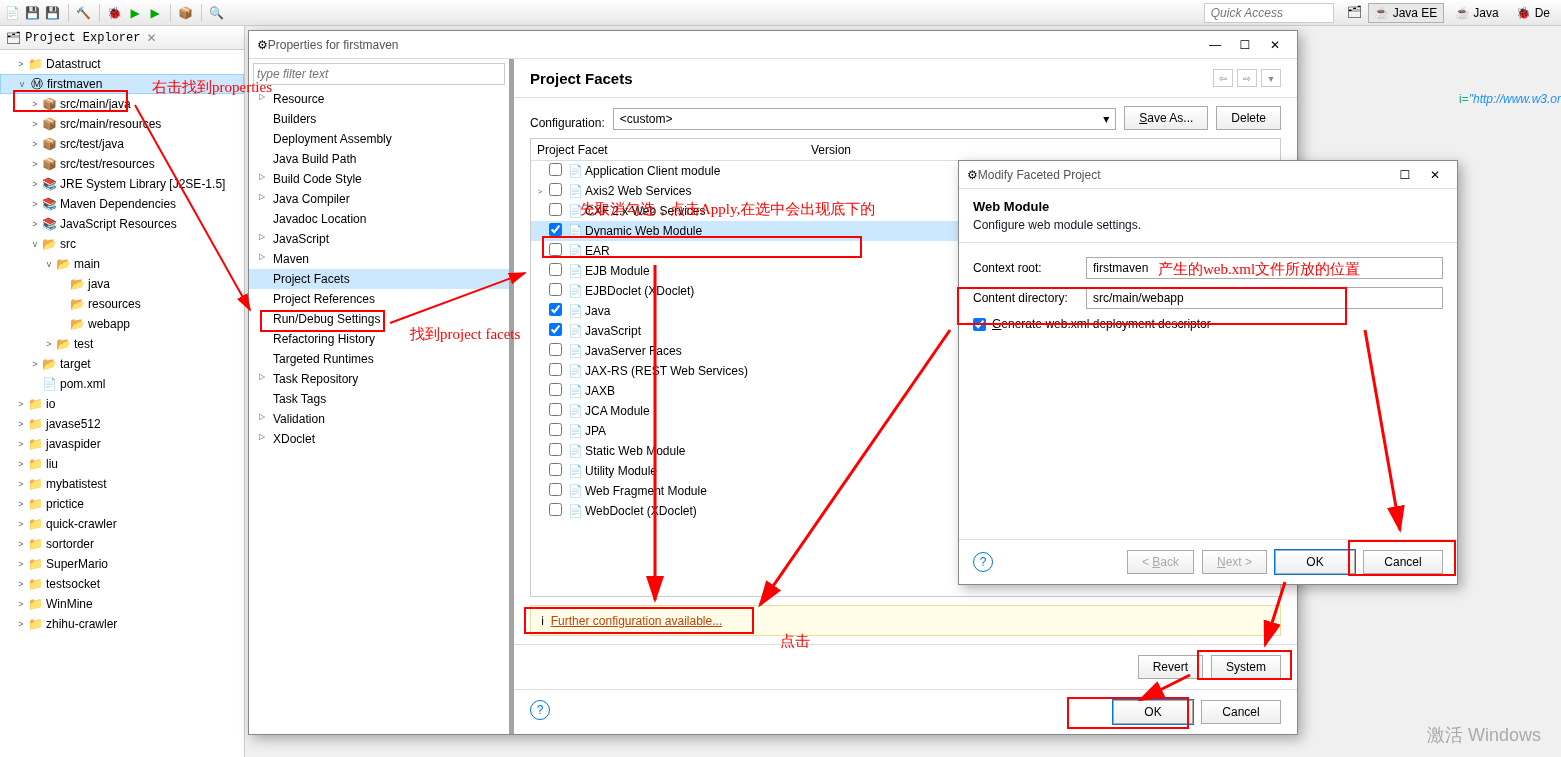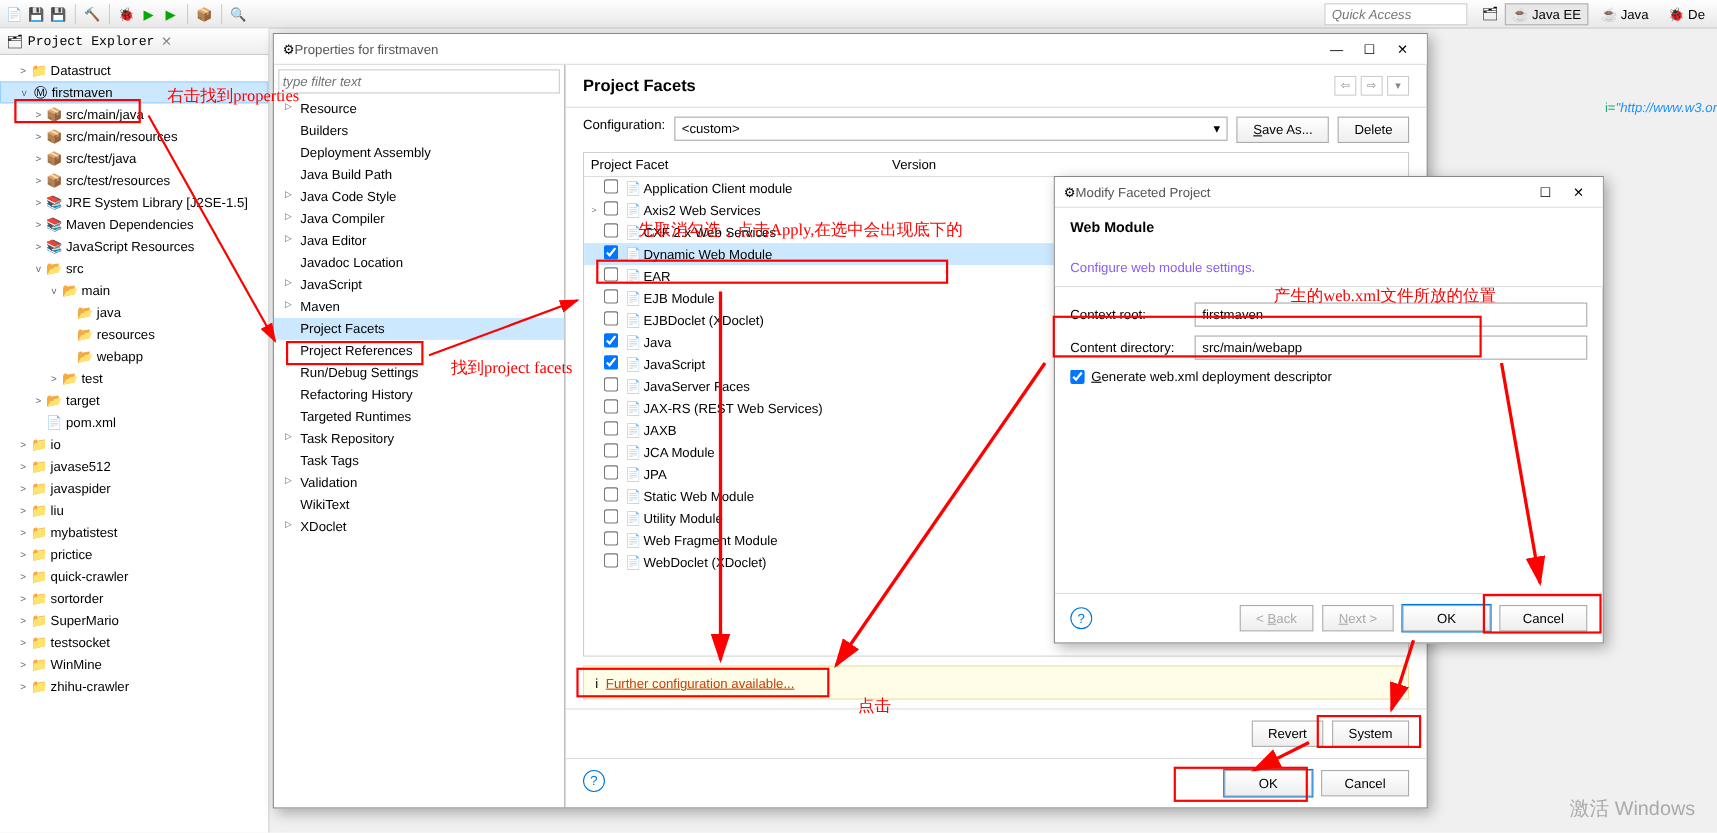--- a/index.html
+++ b/index.html
@@ -28,34 +28,34 @@
     .indent-4 { padding-left: 56px; }
     
     .dialog { position: absolute; background: #fff; border: 1px solid #888; box-shadow: 4px 4px 12px rgba(0,0,0,0.3); }
     .dlg-titlebar { height: 28px; background: #fff; border-bottom: 1px solid #ddd; display: flex; align-items: center; padding: 0 8px; }
     .dlg-title { flex: 1; color: #555; }
     .dlg-btns { display: flex; gap: 2px; }
     .dlg-win-btn { width: 28px; height: 20px; display: flex; align-items: center; justify-content: center; cursor: pointer; }
     
     .props-dialog { left: 248px; top: 30px; width: 1050px; height: 705px; }
     .props-body { display: flex; height: calc(100% - 28px); }
-    .props-nav { width: 265px; border-right: 1px solid #a3a3a3; }
+    .props-nav { width: 265px; border-right: 5px solid #a3a3a3; }
     .filter-input { width: calc(100% - 8px); margin: 4px; padding: 3px; border: 1px solid #ccc; font-style: italic; color: #999; }
     .nav-list { }
     .nav-item { padding: 3px 6px 3px 24px; cursor: pointer; }
     .nav-item.expandable::before { content: "▷"; position: absolute; margin-left: -14px; font-size: 8px; color: #666; }
     .nav-item.selected { background: #cce8ff; }
     
     .props-main { flex: 1; display: flex; flex-direction: column; }
     .props-header { padding: 10px 16px; border-bottom: 1px solid #ddd; display: flex; align-items: center; }
     .props-header h2 { font-size: 15px; font-weight: 600; flex: 1; }
     .nav-arrows { display: flex; gap: 4px; }
     .nav-arrow { width: 20px; height: 18px; border: 1px solid #ccc; cursor: pointer; display: flex; align-items: center; justify-content: center; color: #888; font-size: 10px; }
     
-    .config-row { display: flex; align-items: flex-start; padding: 8px 16px; gap: 8px; }
+    .config-row { display: flex; align-items: flex-end; padding: 8px 16px; gap: 8px; }
     .config-combo { flex: 1; height: 22px; border: 1px solid #aaa; padding: 0 6px; display: flex; align-items: center; background: #fff; }
     .btn { padding: 4px 14px; border: 1px solid #aaa; background: linear-gradient(#fff, #eee); cursor: pointer; }
     .btn u { text-decoration: underline; }
     
     .facets-area { flex: 1; display: flex; padding: 0 16px; gap: 8px; overflow: hidden; }
     .facets-table { flex: 1; border: 1px solid #ccc; overflow: auto; }
     .ft-header { display: flex; background: #fff; border-bottom: 1px solid #ddd; height: 22px; align-items: center; font-weight: normal; }
     .ft-col1 { width: 280px; padding-left: 6px; }
     .ft-col2 { width: 80px; }
     .ft-row { display: flex; align-items: center; height: 20px; }
@@ -69,21 +69,21 @@
     
     .further-config { margin: 8px 16px; padding: 6px 10px; background: #fffde7; border: 1px solid #e8e0a0; }
     .further-config a { color: #c2410c; text-decoration: underline; cursor: pointer; }
     
     .button-bar { padding: 10px 16px; display: flex; justify-content: flex-end; gap: 8px; border-top: 1px solid #ddd; }
     .btn.highlighted { outline: 1px solid #0078d7; }
     
     .modify-dialog { left: 958px; top: 160px; width: 500px; height: 425px; z-index: 10; }
     .modify-header { padding: 10px 14px; background: #fff; border-bottom: 1px solid #ddd; }
     .modify-header h3 { font-size: 13px; font-weight: bold; }
-    .modify-header p { color: #8b5cf6; margin-top: 22px; }
+    .modify-header p { color: #0f172a; margin-top: 4px; }
     .modify-body { padding: 14px; }
     .form-row { display: flex; align-items: center; margin-bottom: 8px; gap: 8px; justify-content: space-between; }
     .form-label { width: 105px; }
     .form-input { flex: 1; padding: 3px 6px; border: 1px solid #aaa; }
     .form-chk-row { display: flex; align-items: center; gap: 6px; margin-top: 8px; }
     .modify-footer { position: absolute; bottom: 0; left: 0; right: 0; padding: 10px 14px; display: flex; align-items: center; gap: 8px; border-top: 1px solid #ddd; }
     .help-icon { width: 20px; height: 20px; border: 1px solid #0078d7; border-radius: 50%; display: flex; align-items: center; justify-content: center; color: #0078d7; cursor: pointer; }
     
     .annotation { position: absolute; color: #ff0000; font-size: 15px; font-family: SimSun, serif; pointer-events: none; z-index: 100; }
     .red-box { position: absolute; border: 2px solid #ff0000; pointer-events: none; z-index: 99; }
@@ -295,35 +295,33 @@
     </div>
   </div>
   <div class="props-body">
     <div class="props-nav">
       <input class="filter-input" placeholder="type filter text" style="">
       <div class="nav-list" id="nav-list">
           <div class="nav-item expandable">Resource</div>
           <div class="nav-item">Builders</div>
           <div class="nav-item">Deployment Assembly</div>
           <div class="nav-item">Java Build Path</div>
-          <div class="nav-item expandable">Java Code Style</div>
+          <div class="nav-item expandable">Build Code Style</div>
           <div class="nav-item expandable">Java Compiler</div>
-          <div class="nav-item expandable">Java Editor</div>
           <div class="nav-item">Javadoc Location</div>
           <div class="nav-item expandable">JavaScript</div>
           <div class="nav-item expandable">Maven</div>
           <div class="nav-item selected">Project Facets</div>
           <div class="nav-item">Project References</div>
           <div class="nav-item">Run/Debug Settings</div>
           <div class="nav-item">Refactoring History</div>
           <div class="nav-item">Targeted Runtimes</div>
           <div class="nav-item expandable">Task Repository</div>
           <div class="nav-item">Task Tags</div>
           <div class="nav-item expandable">Validation</div>
-          <div class="nav-item">WikiText</div>
           <div class="nav-item expandable">XDoclet</div>
         </div>
     </div>
     <div class="props-main">
       <div class="props-header">
         <h2>Project Facets</h2>
         <div class="nav-arrows">
           <span class="nav-arrow">⇦</span>
           <span class="nav-arrow">⇨</span>
           <span class="nav-arrow">▾</span>

